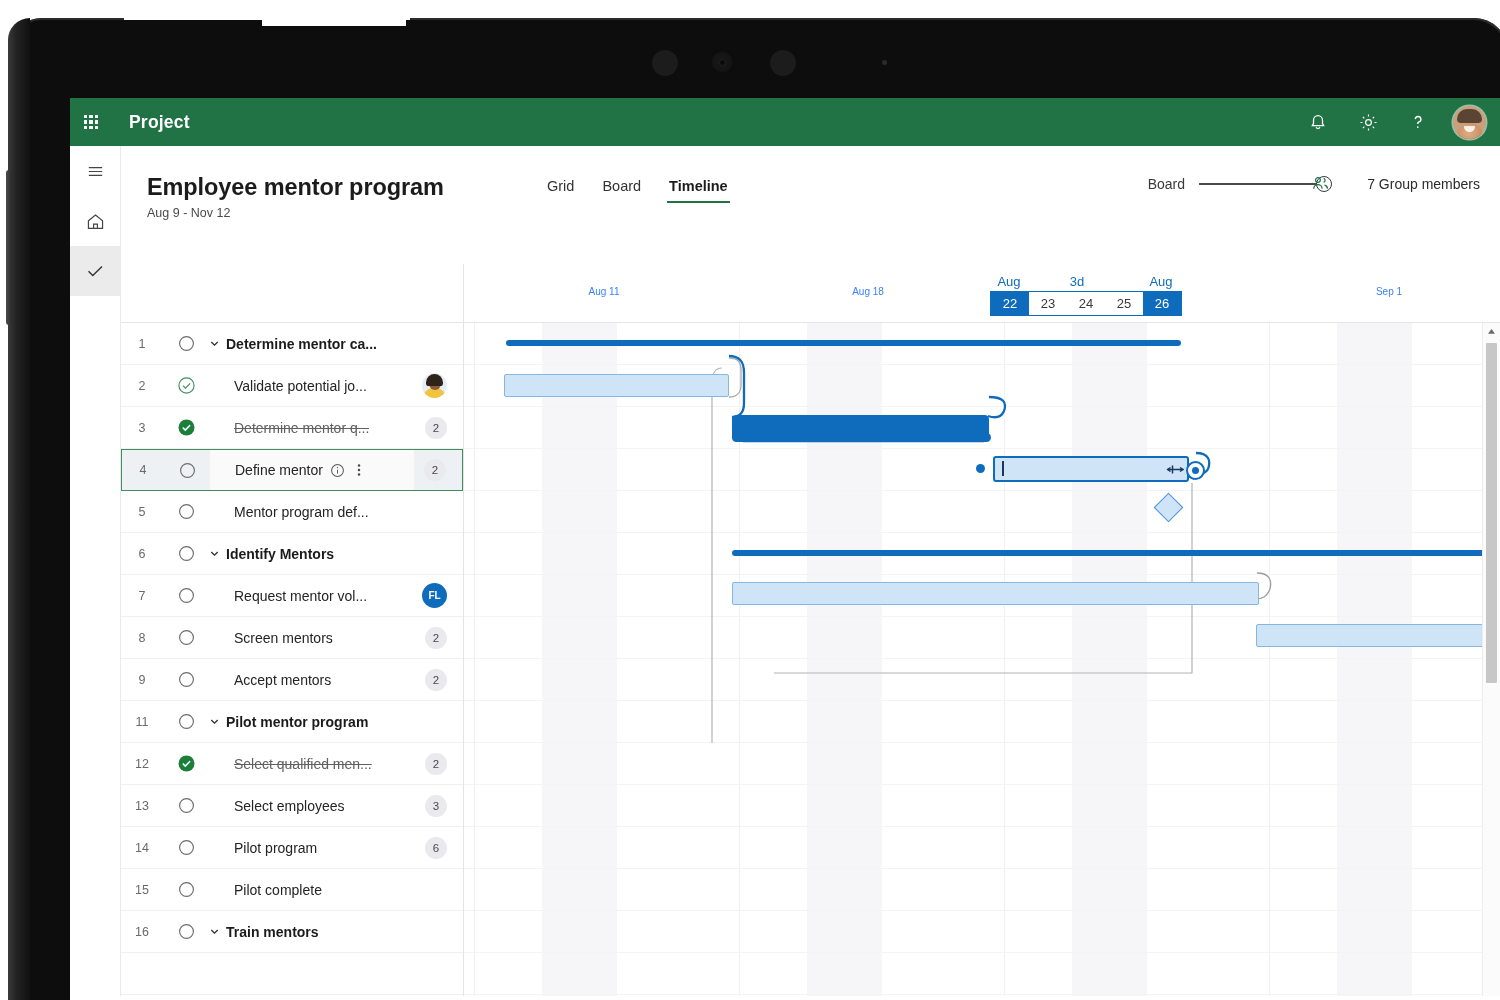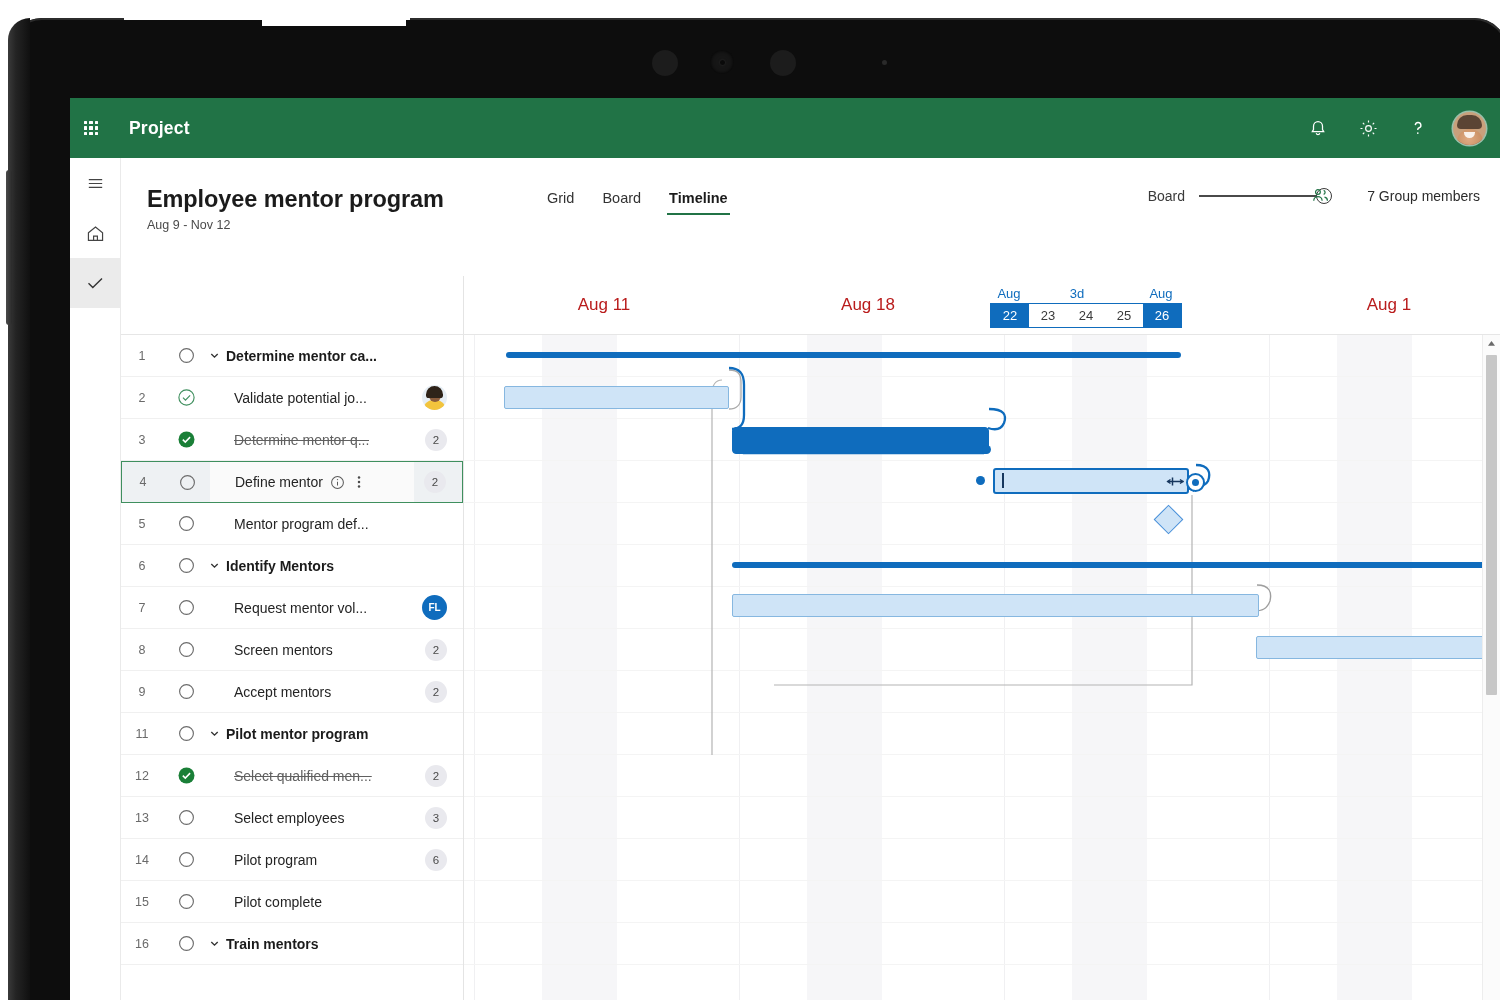--- a/index.html
+++ b/index.html
@@ -38,21 +38,21 @@
   .top-white2{position:absolute;left:262px;top:0;width:144px;height:26px;background:#fff;}
 
   
   .app{
     position:absolute;left:70px;top:98px;width:1430px;height:902px;
     background:#ffffff;overflow:hidden;
   }
 
   
   .suite-bar{
-    position:relative;height:60px;background:#217346;
+    position:relative;height:48px;background:#217346;
     display:flex;align-items:center;
   }
   .waffle{
     width:42px;height:52px;display:flex;align-items:center;justify-content:center;
     cursor:pointer;
   }
   .waffle-grid{
     display:grid;grid-template-columns:repeat(3,3.2px);grid-template-rows:repeat(3,3.2px);
     gap:2.4px;
   }
@@ -135,21 +135,21 @@
   }
   .members-label{font-size:14px;color:#2b2b2b;margin-left:29px;}
 
   
   .tl-head{
     height:58px;flex:none;display:flex;border-bottom:1px solid #e6e6e6;position:relative;
   }
   .tl-head-left{width:342px;flex:none;border-right:1px solid #e4e4e4;}
   .tl-head-right{flex:1;position:relative;overflow:hidden;}
   .tick{
-    position:absolute;bottom:19px;font-size:17px;color:#b91c1c;transform:translateX(-50%);
+    position:absolute;bottom:25px;font-size:10px;color:#3b82f6;transform:translateX(-50%);
     white-space:nowrap;
   }
   
   .daterange{
     position:absolute;left:526px;bottom:6px;height:25px;display:flex;
     border:1px solid #0f6cbd;background:#fff;box-sizing:border-box;
   }
   .drcell{
     width:38px;display:flex;align-items:center;justify-content:center;
     font-size:13px;color:#3a3a3a;box-sizing:border-box;
@@ -366,21 +366,21 @@
             </svg>
             <span class="members-label">7 Group members</span>
           </div>
         </div>
 
         <div class="tl-head">
           <div class="tl-head-left"></div>
           <div class="tl-head-right">
             <div class="tick" style="left:140px;">Aug 11</div>
             <div class="tick" style="left:404px;">Aug 18</div>
-            <div class="tick" style="left:925px;">Aug 1</div>
+            <div class="tick" style="left:925px;">Sep 1</div>
 
             <div class="drtop" style="left:545px;">Aug</div>
             <div class="drtop" style="left:613px;">3d</div>
             <div class="drtop" style="left:697px;">Aug</div>
 
             <div class="daterange">
               <div class="drcell sel">22</div>
               <div class="drcell">23</div>
               <div class="drcell">24</div>
               <div class="drcell">25</div>

